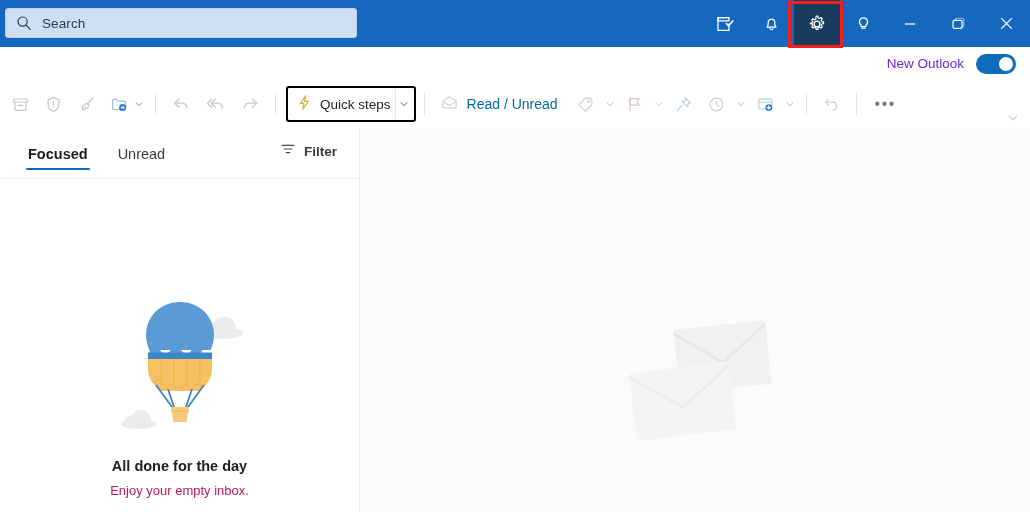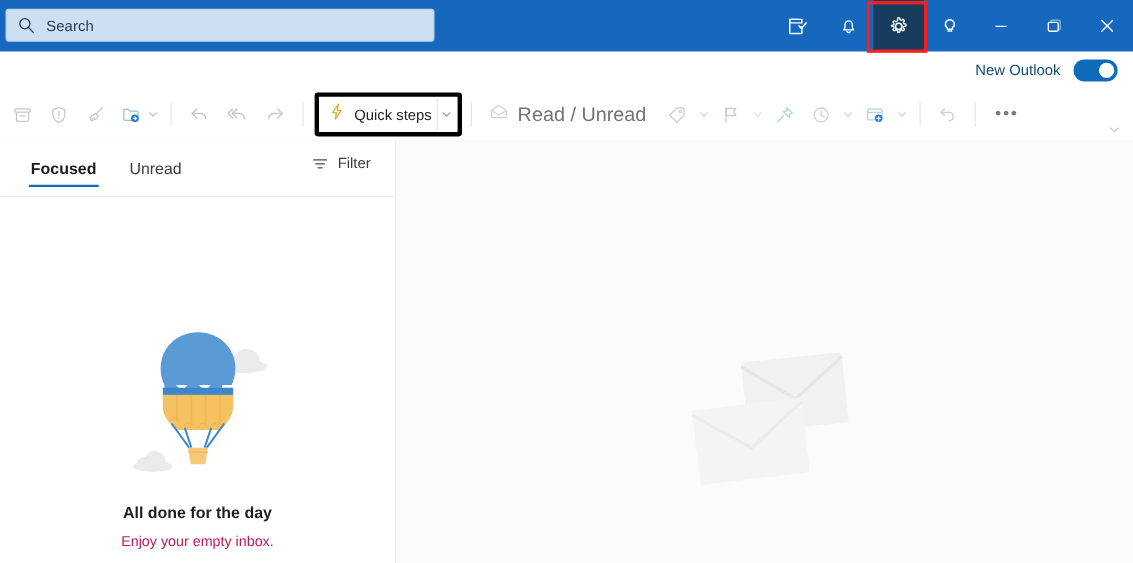--- a/index.html
+++ b/index.html
@@ -26,21 +26,21 @@
     position: absolute;
     left: 0; top: 0;
     width: 1030px; height: 47px;
     background: #1568bd;
     display: flex;
     align-items: center;
   }
   .search-box {
     position: absolute;
     left: 5px; top: 8px;
-    width: 390px; height: 30px;
+    width: 352px; height: 30px;
     background: #cddff0;
     border: 1px solid #b9d2e8;
     border-radius: 3px;
     display: flex;
     align-items: center;
     box-sizing: border-box;
   }
   .search-icon {
     margin-left: 10px;
     margin-right: 10px;
@@ -87,21 +87,21 @@
     position: absolute;
     left: 0; top: 47px;
     width: 1030px; height: 33px;
     background: #ffffff;
     display: flex;
     align-items: center;
     justify-content: flex-end;
   }
   .newoutlook-label {
     font-size: 13.5px;
-    color: #0c4a6e;
+    color: #6d28d9;
     margin-right: 12px;
   }
   .toggle {
     width: 40px; height: 20px;
     background: #0f6cbd;
     border-radius: 10px;
     position: relative;
     margin-right: 14px;
   }
   .toggle .knob {
@@ -141,43 +141,43 @@
   .rb-sep {
     width: 1px;
     height: 22px;
     background: #e3e3e3;
     margin: 0 8px;
   }
   .quicksteps {
     height: 32px;
     display: flex;
     align-items: center;
-    border: 4px solid #000000;
+    border: 2px solid #000000;
     border-radius: 3px;
     padding: 0 2px 0 8px;
     margin-left: 2px;
   }
   .quicksteps .qs-label {
     font-size: 13.5px;
     color: #232323;
     margin: 0 4px 0 7px;
   }
   .qs-divider {
     width: 1px; height: 30px;
     background: #e6e6e6;
   }
   .readunread {
     display: flex;
     align-items: center;
     height: 32px;
     padding: 0 7px;
   }
   .readunread .ru-label {
-    font-size: 18px;
-    color: #737373;
+    font-size: 14px;
+    color: #0369a1;
     margin-left: 8px;
   }
   .ellipsis {
     font-size: 16px;
     color: #7b7b7b;
     letter-spacing: 1.5px;
     line-height: 1;
     padding: 0 10px;
   }
   .ribbon-expand {
@@ -224,21 +224,22 @@
     left: 0; right: 0;
     bottom: -4px;
     height: 2.5px;
     background: #0f6cbd;
     border-radius: 2px;
   }
   .filter-btn {
     position: absolute;
     right: 22px; top: 13px;
     display: flex;
-    align-items: flex-start;
+    align-items: center;
+    font-weight: bold;
   }
   .filter-btn .f-label {
     font-size: 13.5px;
     color: #3b3b3b;
     margin-left: 8px;
   }
 
   .empty-state {
     position: absolute;
     left: 0; top: 50px;

